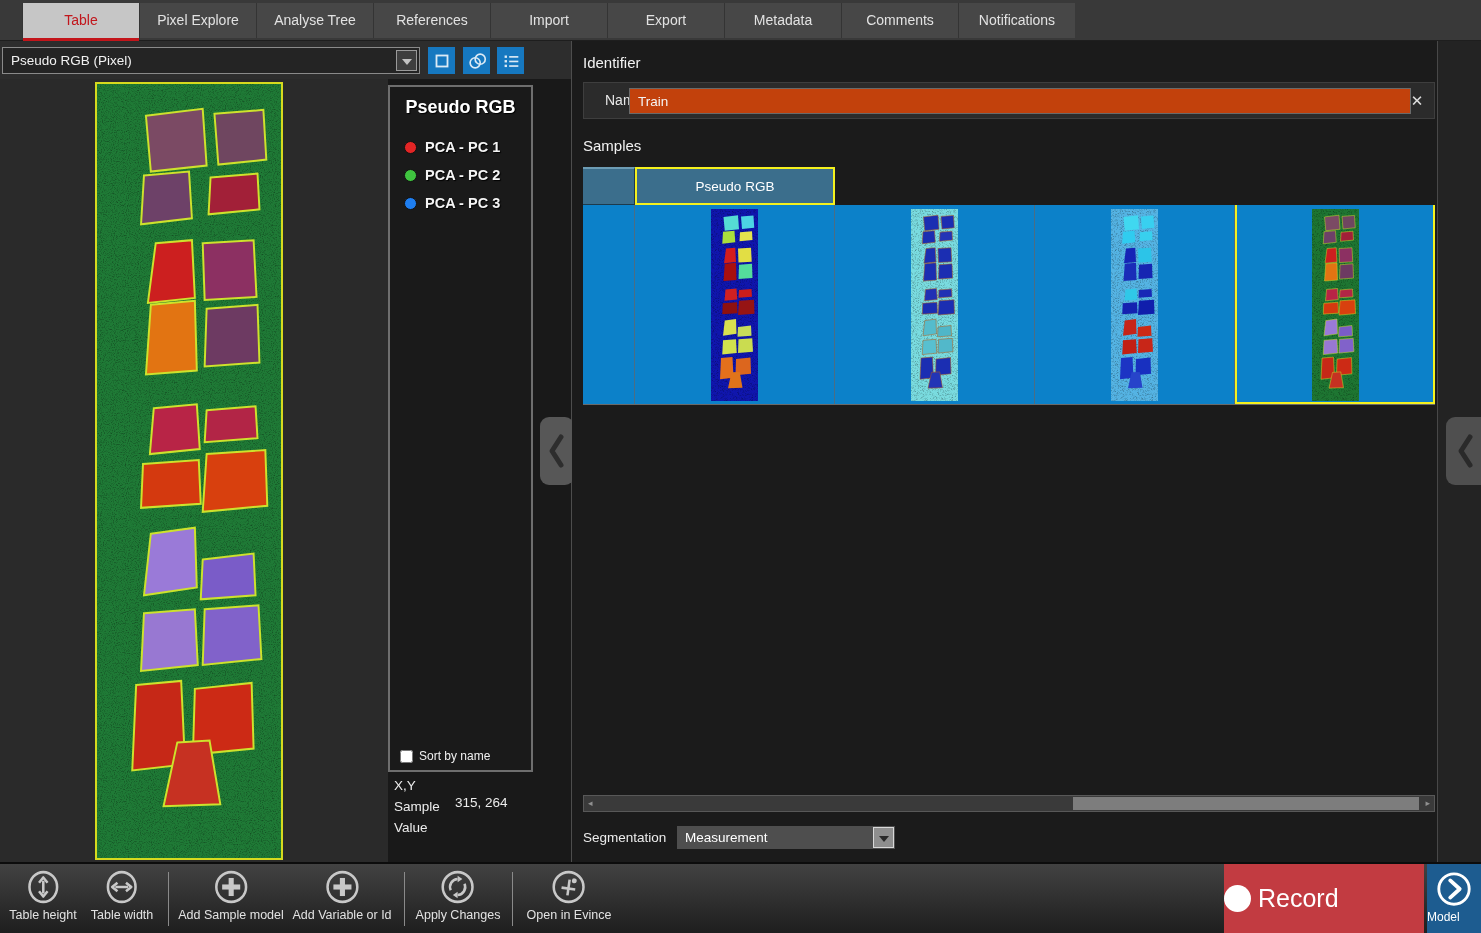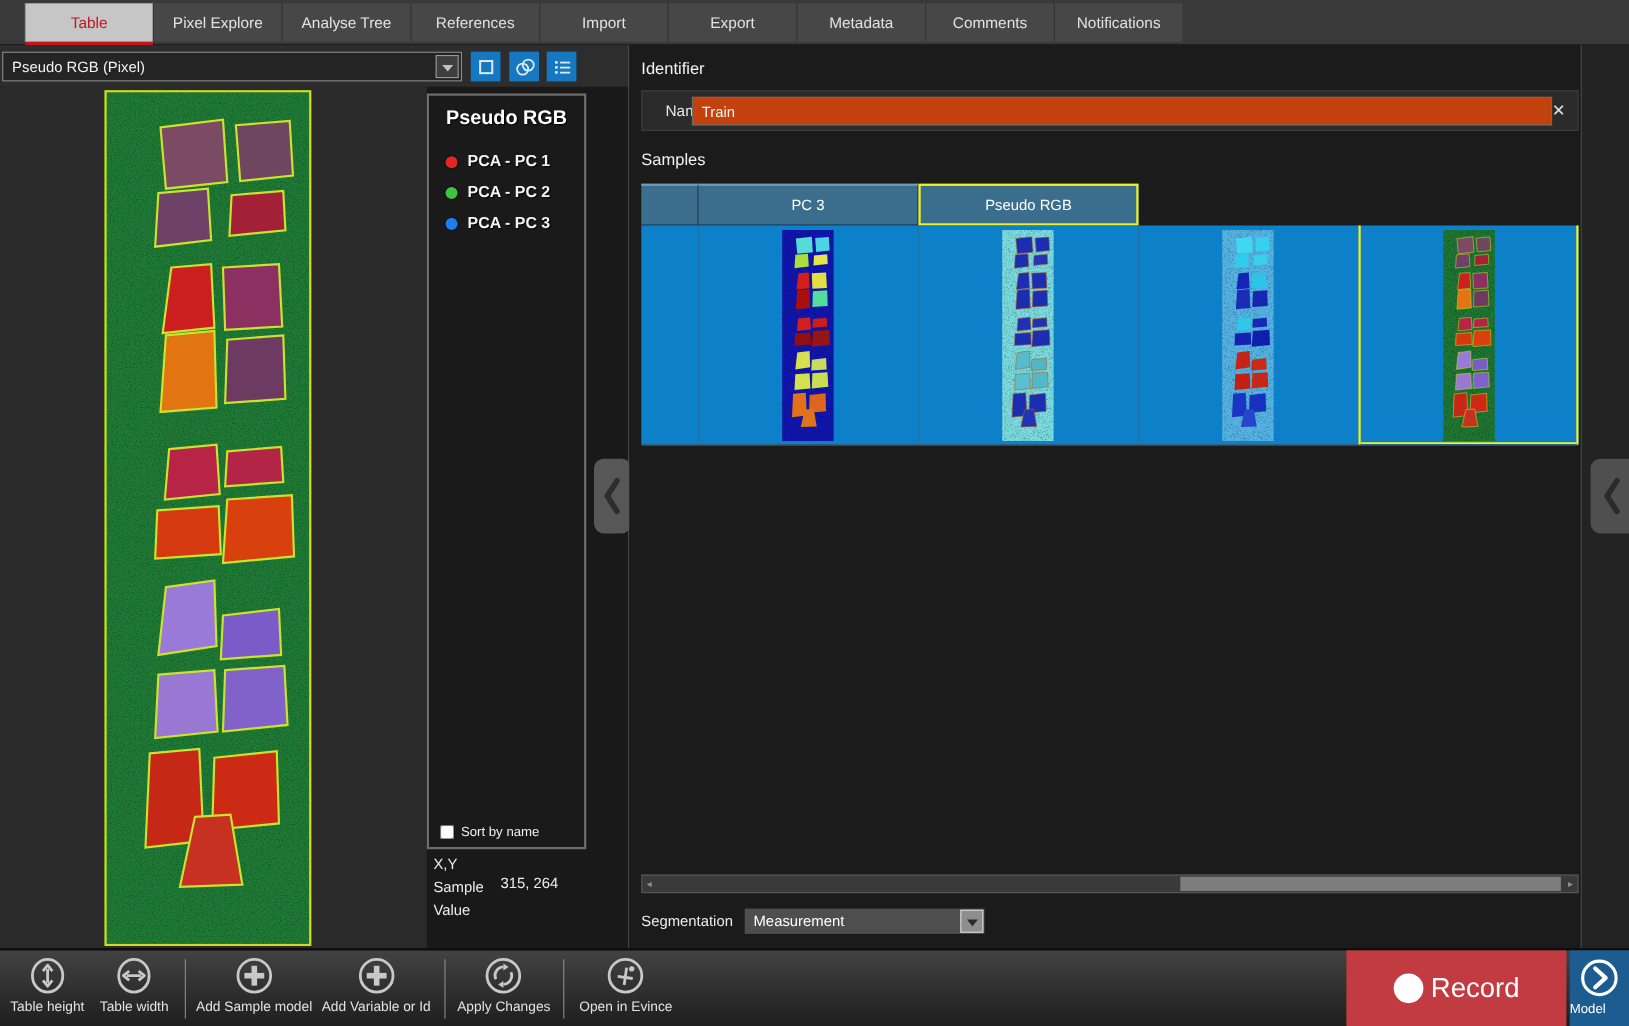--- a/index.html
+++ b/index.html
@@ -158,21 +158,21 @@
   #footer {
     position:absolute; left:0; top:862px; width:1481px; height:71px;
     background:linear-gradient(#424242, #1e1e1e); border-top:2px solid #0c0c0c;
   }
   .fbtn { position:absolute; top:6px; transform:translateX(-50%); text-align:center; cursor:default; }
   .fbtn svg { display:block; margin:0 auto; }
   .fbtn .lbl { margin-top:4px; font-size:12.5px; color:#e2e2e2; white-space:nowrap; }
   .fdiv { position:absolute; top:8px; width:1px; height:54px; background:#8a8a8a; }
   #recordBtn {
     position:absolute; left:1224px; top:0; width:200px; height:69px; background:#c23b41;
-    display:flex; align-items:center; justify-content:center; cursor:default;
+    display:flex; align-items:center; justify-content:flex-start; cursor:default;
   }
   #recordBtn .dot { width:27px; height:27px; border-radius:50%; background:#fff; margin-right:7px; }
   #recordBtn .lbl { color:#fff; font-size:25px; }
   #modelBtn {
     position:absolute; left:1427px; top:0; width:54px; height:69px; background:#1d5c90;
     text-align:left; cursor:default;
   }
   #modelBtn svg { display:block; margin:6px auto 0; }
   #modelBtn .lbl { color:#fff; font-size:12px; margin-top:2px; }
 </style>
@@ -302,21 +302,20 @@
       <span id="nameLbl">Name</span>
       <input id="nameInput" type="text" value="Train" style="">
       <span id="nameClear">✕</span>
     </div>
 
     <div class="sectionHeading" style="left:11px; top:96px;">Samples</div>
 
     <div id="samplesTable">
       <div class="hdrRow">
         <div class="hdrCell c0"></div>
-        <div class="hdrCell cn">PC 3</div>
         <div class="hdrCell cn selected">Pseudo RGB</div>
       </div>
       <div class="bodyRow">
         <div class="bodyCell c0"></div>
         <div class="bodyCell cn">
           <svg class="thumb" viewBox="0 0 188 778" preserveAspectRatio="none">
               <rect width="188" height="778" fill="#1016ae"></rect>
               <rect width="188" height="778" fill="#000" opacity="0.45" filter="url(#speckle)"></rect>
               <polygon points="50,32 108,25 112,82 55,88" fill="#55dcd4" stroke="none" stroke-width="2"></polygon>
               <polygon points="120,30 170,26 173,76 124,81" fill="#4cd4e4" stroke="none" stroke-width="2"></polygon>

